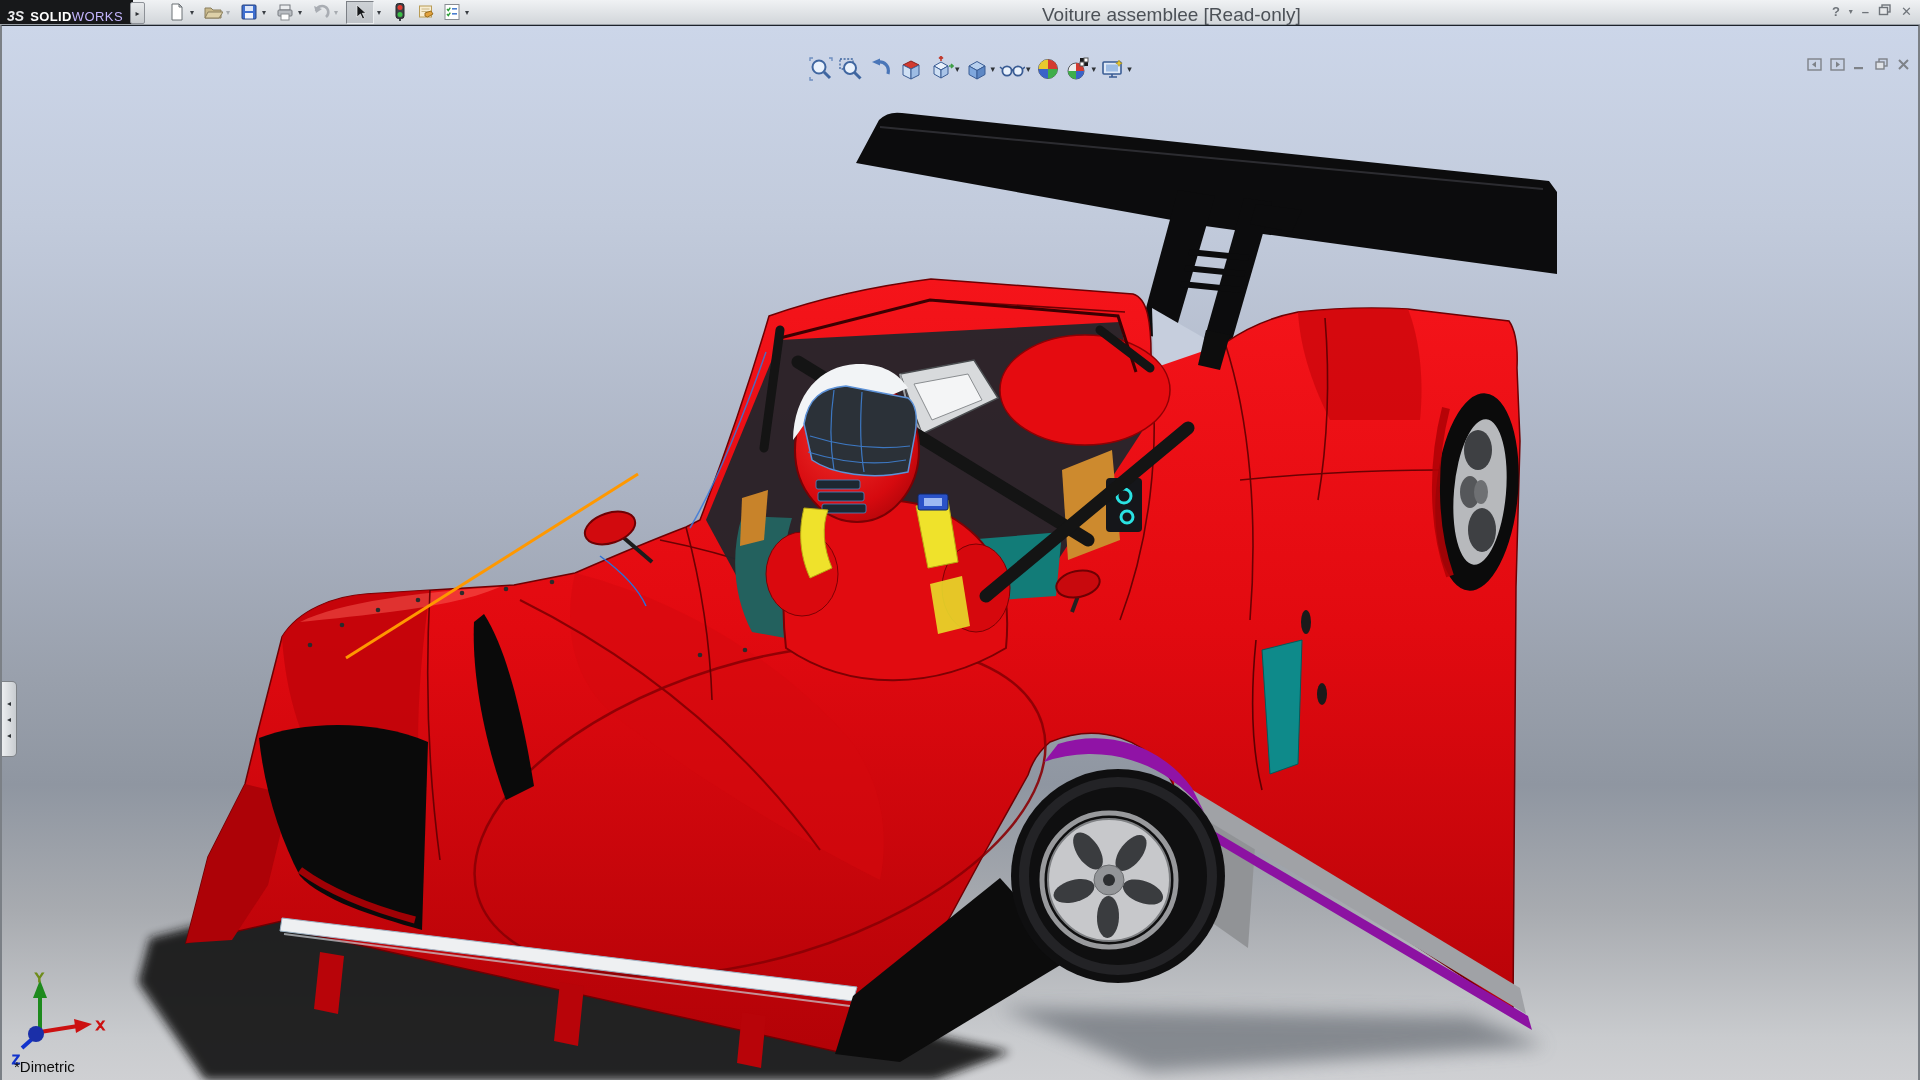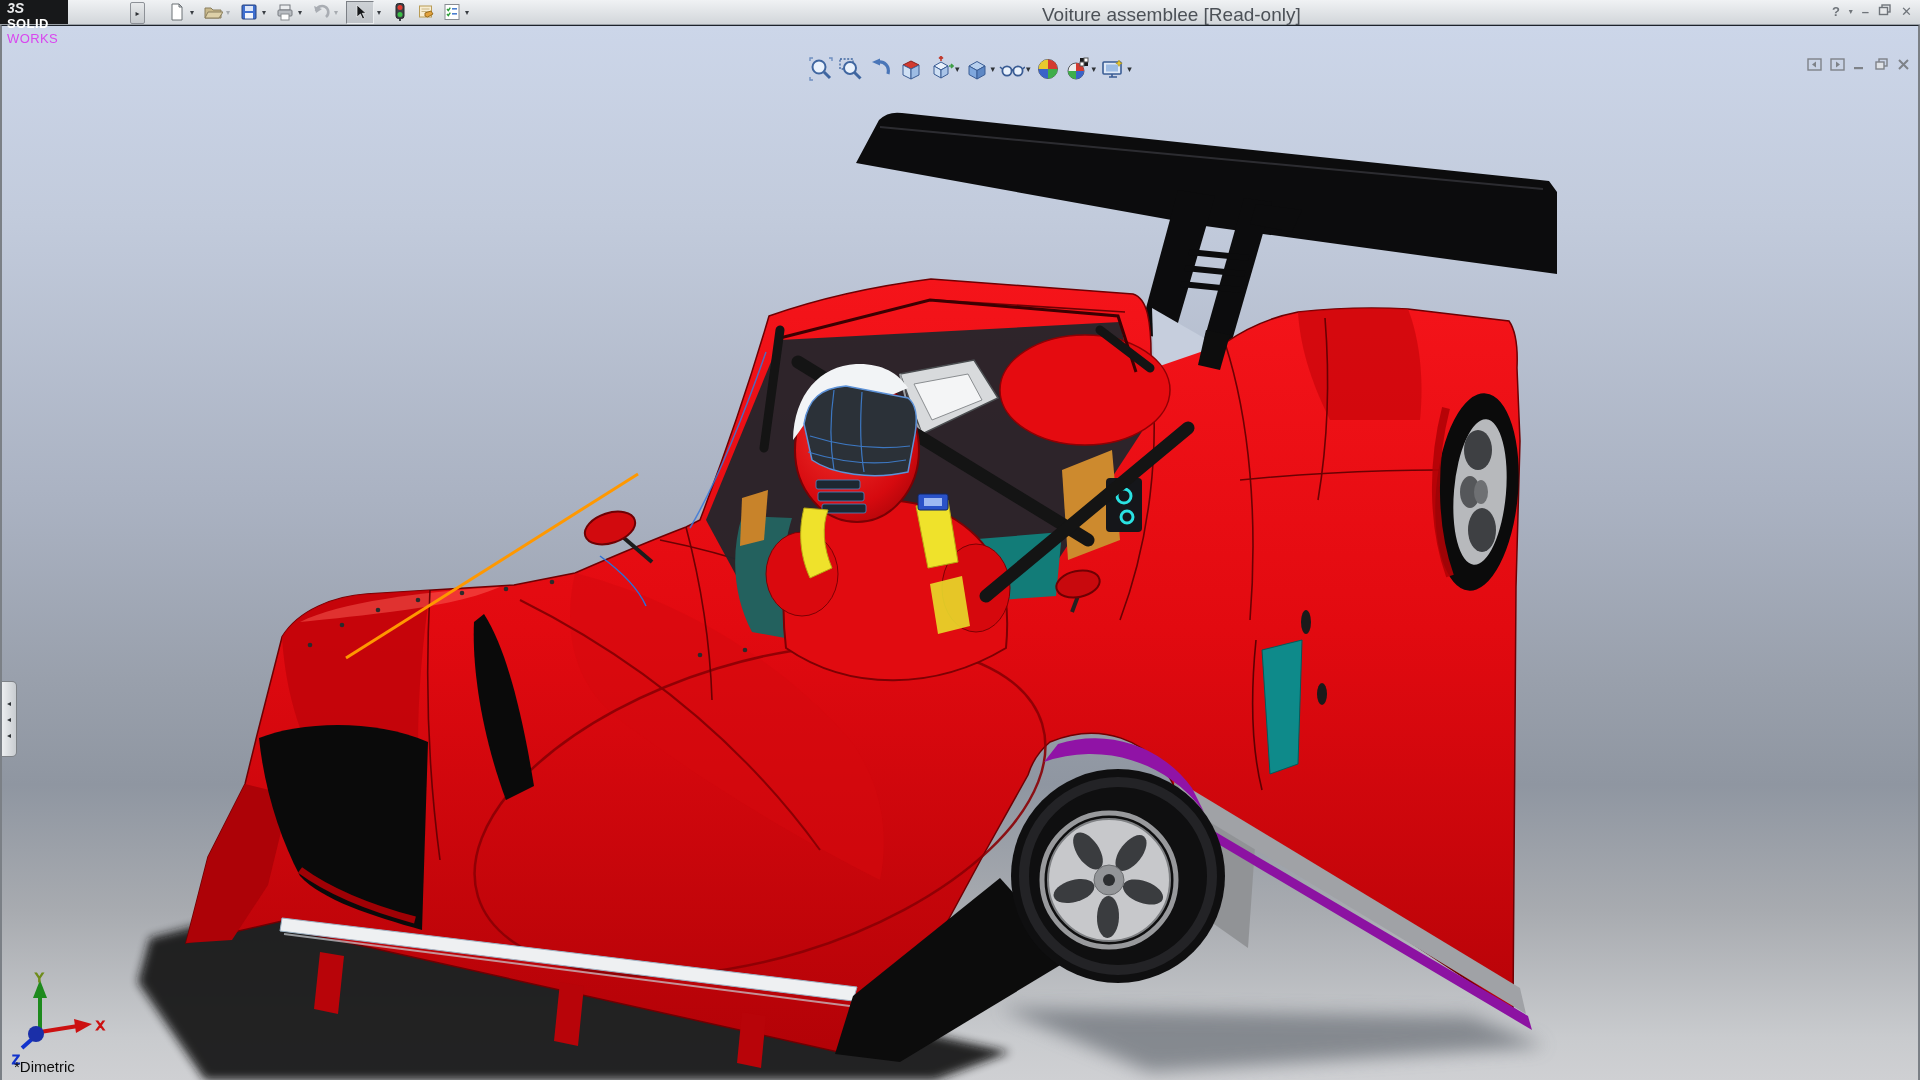--- a/index.html
+++ b/index.html
@@ -1,22 +1,22 @@
 <!DOCTYPE html>
 <html><head>
 <meta charset="utf-8">
 <style>
   html,body{margin:0;padding:0;background:#666;}
   #app{position:relative;width:1920px;height:1080px;overflow:hidden;font-family:"Liberation Sans",sans-serif;}
   
   .titlebar{position:absolute;top:0;left:0;right:0;height:24px;background:linear-gradient(#f0f2f4,#d2d6da);border-bottom:1px solid #9aa0a6;z-index:20;}
-  .logo{position:absolute;left:0;top:0;height:24px;background:#17181a;color:#fff;display:flex;align-items:flex-start;padding:0 10px 0 7px;flex-direction:column;}
+  .logo{position:absolute;left:0;top:0;height:24px;background:#17181a;color:#fff;display:flex;align-items:flex-end;padding:0 10px 0 7px;}
   .logo .mark{font:italic bold 14px "Liberation Sans",sans-serif;color:#e9eaec;margin-right:6px;}
   .logo .solid{font:bold 13px "Liberation Sans",sans-serif;color:#ffffff;letter-spacing:.4px;}
-  .logo .works{font:13px "Liberation Sans",sans-serif;color:#d946ef;letter-spacing:.4px;}
+  .logo .works{font:13px "Liberation Sans",sans-serif;color:#c4b5fd;letter-spacing:.4px;}
   .logo-tab{position:absolute;left:130px;top:2px;width:13px;height:20px;background:linear-gradient(#e8eaec,#c6cace);border:1px solid #8d9197;border-radius:2px;font-size:8px;color:#2c2f33;display:flex;align-items:center;justify-content:center;}
   .tb-tools{position:absolute;left:166px;top:1px;height:22px;display:flex;align-items:center;}
   .tb-group{display:flex;align-items:center;margin-right:5px;}
   .tb-icon{width:21px;height:21px;display:flex;align-items:center;justify-content:center;}
   .tb-caret{font-size:8px;color:#3a3e43;width:10px;text-align:center;}
   .tb-caret.dis{color:#a7abb0;}
   .sel-box{width:26px;height:21px;background:linear-gradient(#cdd1d5,#bfc3c8);border:1px solid;border-color:#7b7f85 #eceef0 #eceef0 #7b7f85;display:flex;align-items:center;justify-content:center;}
   .title-text{position:absolute;left:1042px;top:4px;font-size:19px;color:#4c5157;}
   .win-ctrl{position:absolute;right:8px;top:2px;display:flex;align-items:center;gap:9px;color:#6f747a;}
   .win-ctrl .q{font:bold 13px "Liberation Sans",sans-serif;}

